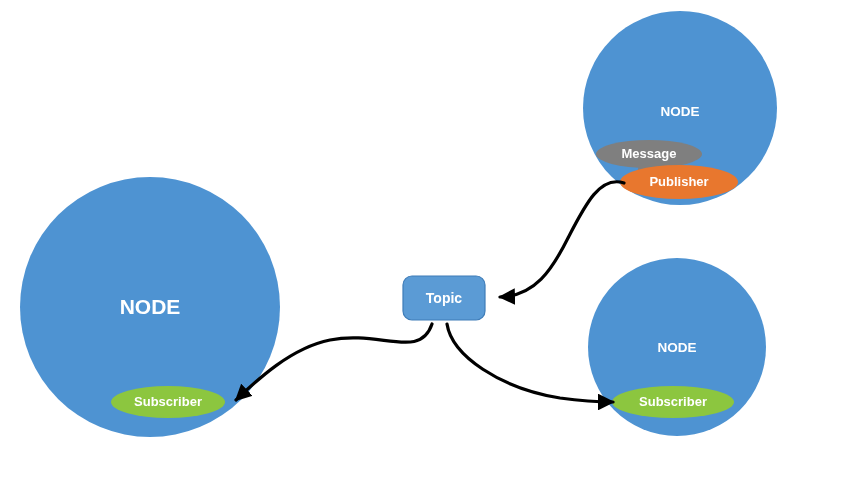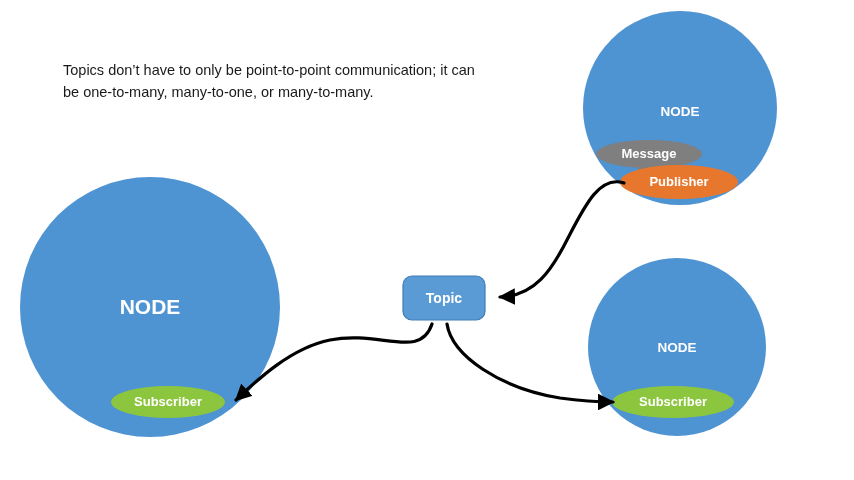--- a/index.html
+++ b/index.html
@@ -43,21 +43,20 @@
   .node-label-big { font-size: 21px; }
   .node-label-sm  { font-size: 13.5px; }
   .pill-label     { font-size: 13px; }
   .topic-label    { font-size: 14px; }
 </style>
 </head>
 <body>
 
 <div id="canvas">
 
-  <div class="caption-text">Topics don’t have to only be point-to-point communication; it can be one-to-many, many-to-one, or many-to-many.</div>
 
   <svg id="diagram-svg" viewBox="0 0 854 480">
 
     <defs>
       <marker id="arrow-head" viewBox="0 0 10 10" refX="9" refY="5" markerWidth="5.2" markerHeight="5.2" orient="auto-start-reverse">
         <path d="M 0 0 L 10 5 L 0 10 z" fill="#000000"></path>
       </marker>
     </defs>
 
     <g>

